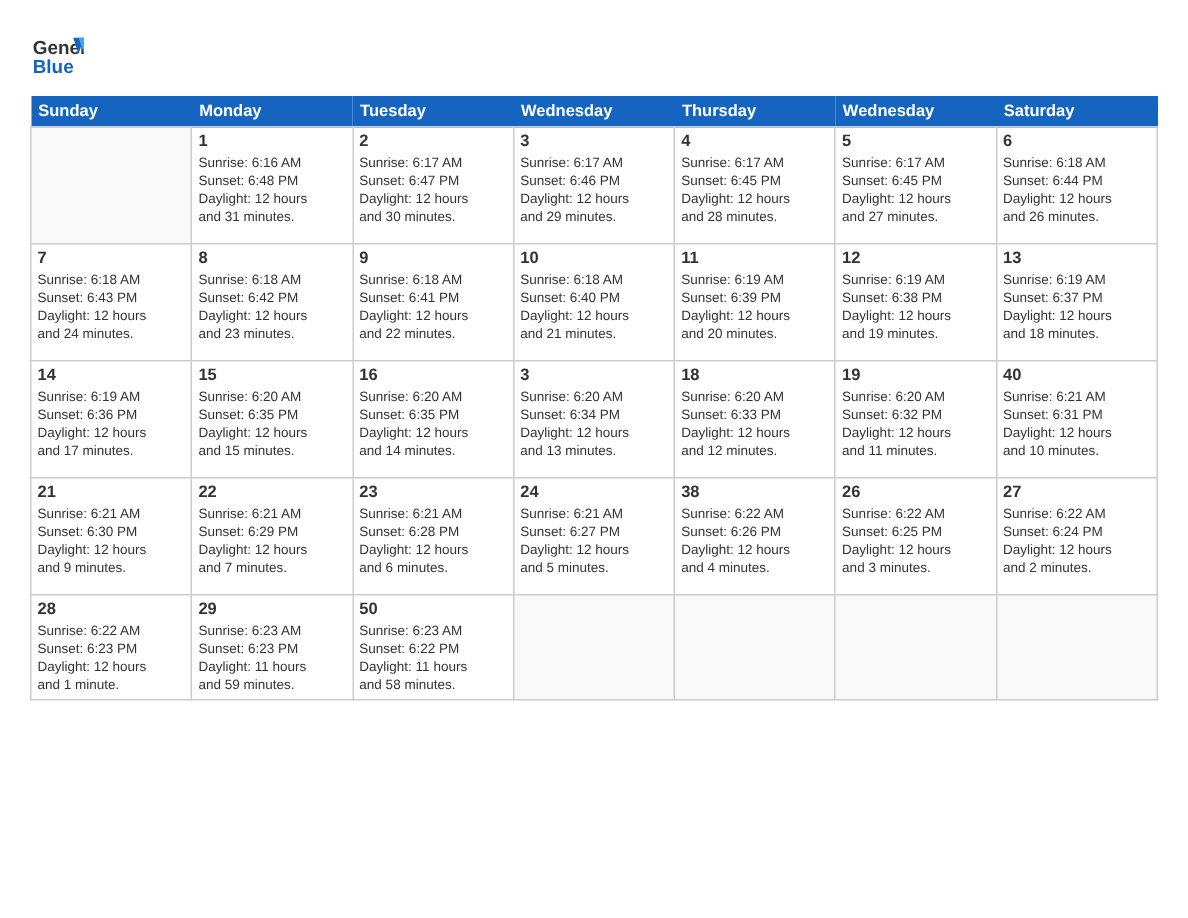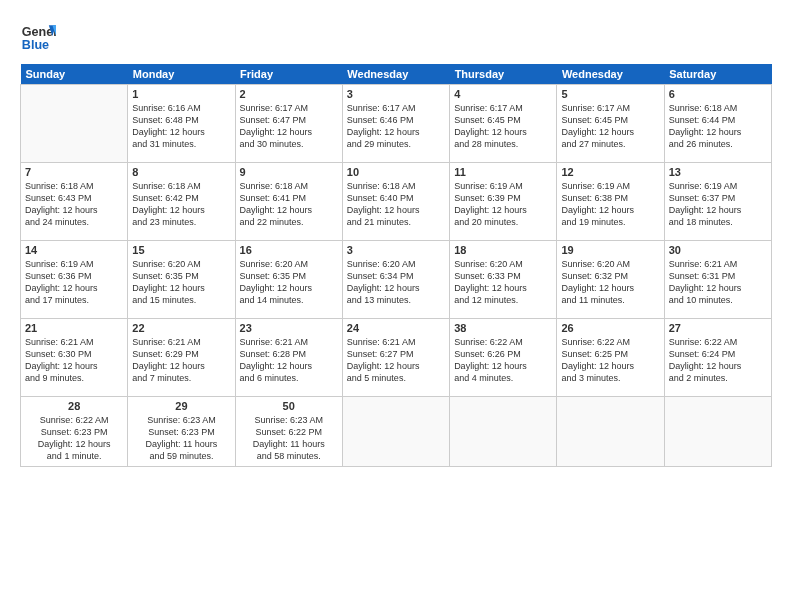--- a/index.html
+++ b/index.html
@@ -72,21 +72,20 @@
     .cell-text {
       font-size: 9px;
       line-height: 1.35;
       color: #333;
     }
     td.empty {
       background: #f9f9f9;
     }
     tr:last-child td {
       height: 70px;
-      text-align: center;
     }
   </style>
 </head>
 <body>
 
 <div class="page">
   <div class="header">
     <div class="logo">
       <svg class="logo-icon" viewBox="0 0 40 40">
         <text x="2" y="20" font-size="14" font-weight="bold" fill="#333">General</text>
@@ -99,21 +98,21 @@
       <div class="month-title"></div>
       <div class="subtitle"></div>
     </div>
   </div>
 
   <table>
     <thead>
       <tr id="day-headers">
           <th class="day-header">Sunday</th>
           <th class="day-header">Monday</th>
-          <th class="day-header">Friday</th>
+          <th class="day-header">Tuesday</th>
           <th class="day-header">Wednesday</th>
           <th class="day-header">Thursday</th>
           <th class="day-header">Wednesday</th>
           <th class="day-header">Saturday</th>
         </tr>
     </thead>
     <tbody id="calendar-body">
         <tr>
           <td class="empty"></td>
           <td>
@@ -247,21 +246,21 @@
 and 12 minutes.</div>
           </td>
           <td>
             <span class="day-num">19</span>
             <div class="cell-text" style="white-space: pre-line;">Sunrise: 6:20 AM
 Sunset: 6:32 PM
 Daylight: 12 hours
 and 11 minutes.</div>
           </td>
           <td>
-            <span class="day-num">30</span>
+            <span class="day-num">40</span>
             <div class="cell-text" style="white-space: pre-line;">Sunrise: 6:21 AM
 Sunset: 6:31 PM
 Daylight: 12 hours
 and 10 minutes.</div>
           </td>
         </tr>
         <tr>
           <td>
             <span class="day-num">21</span>
             <div class="cell-text" style="white-space: pre-line;">Sunrise: 6:21 AM

